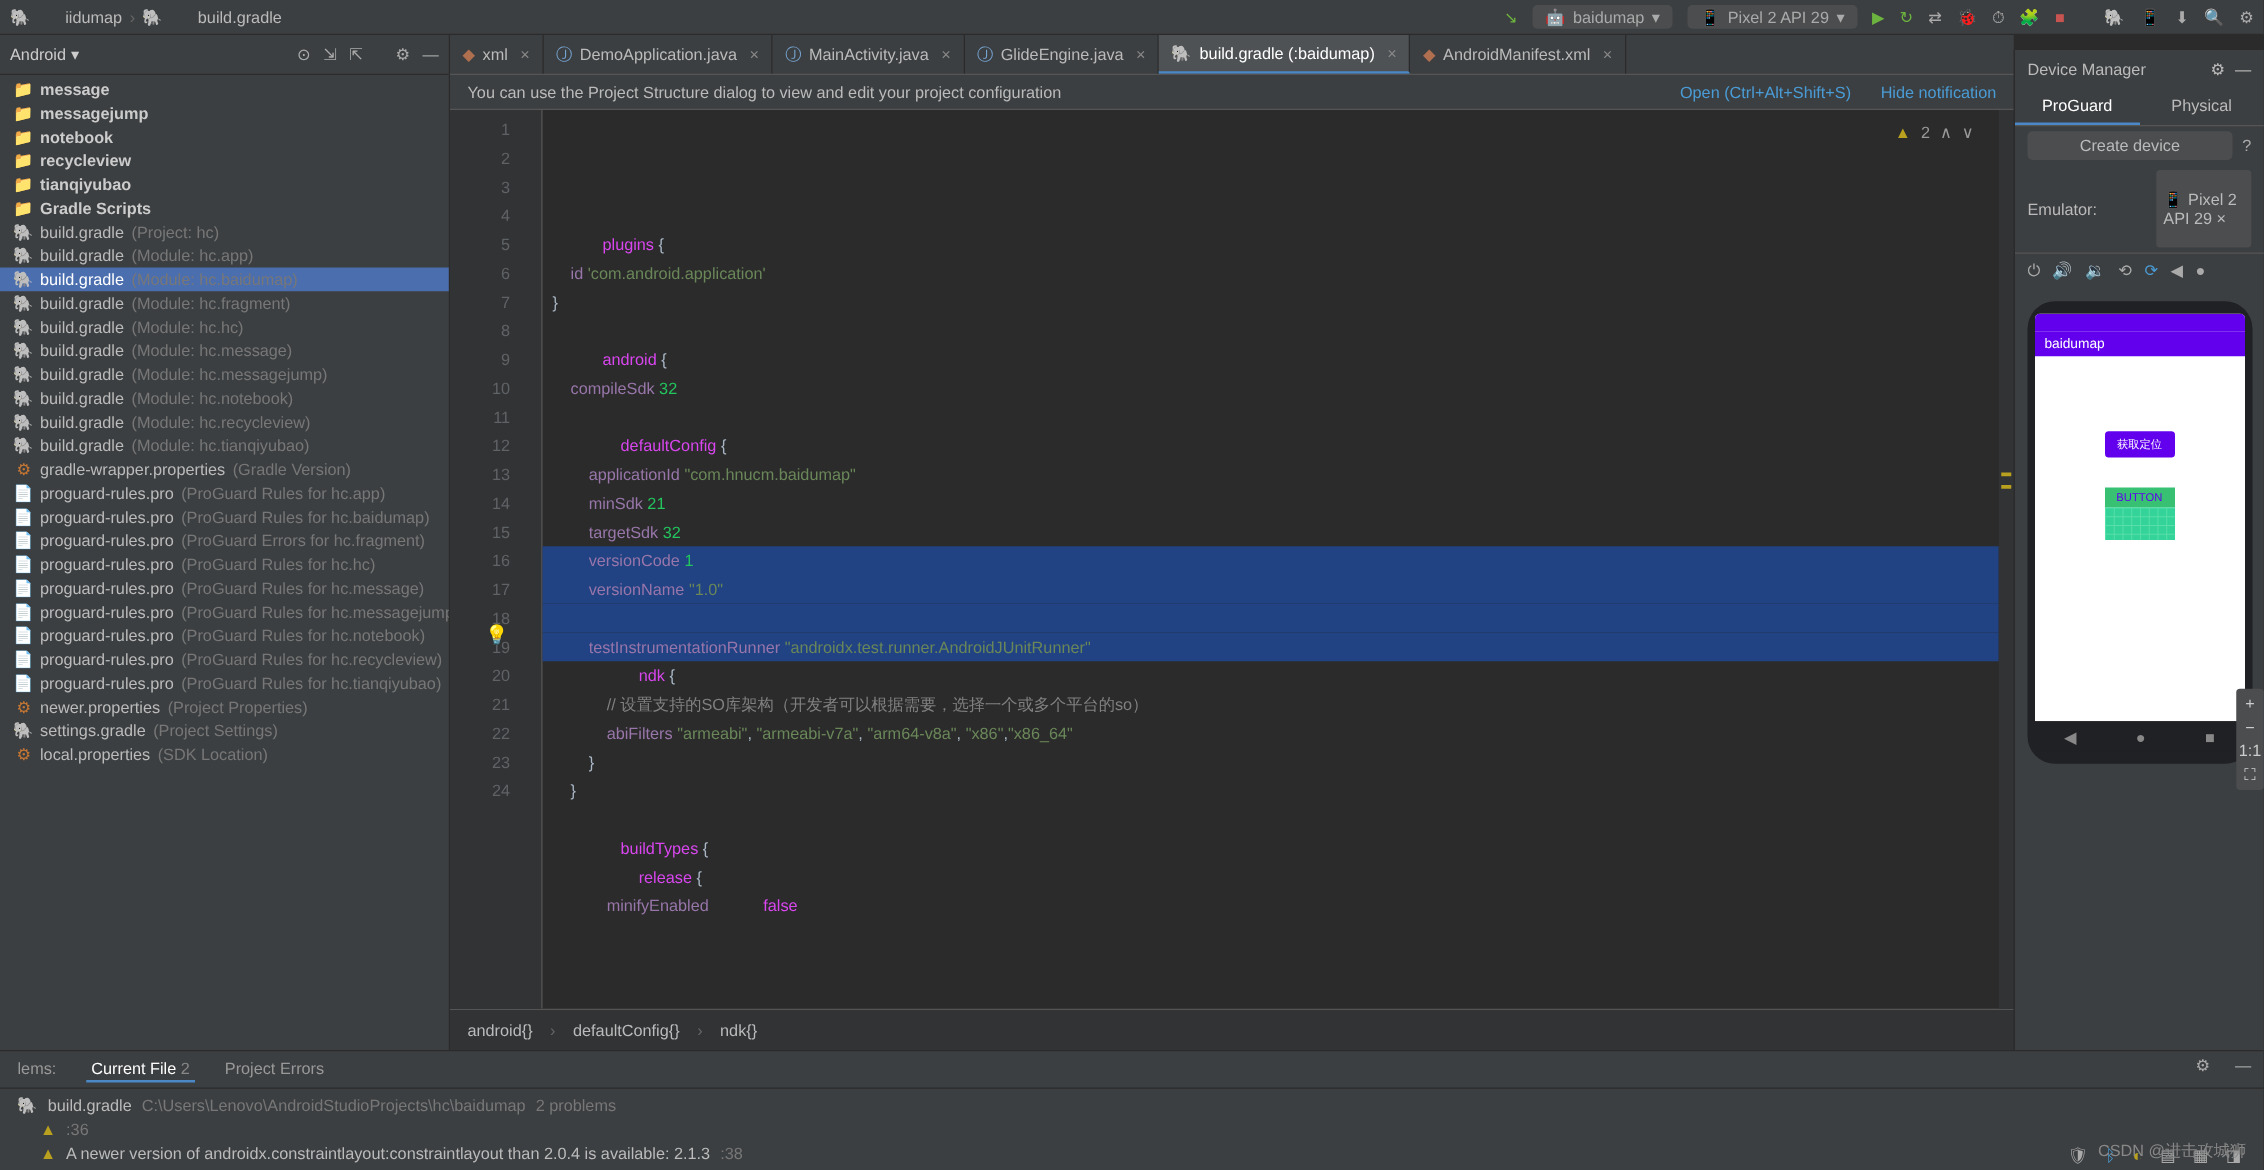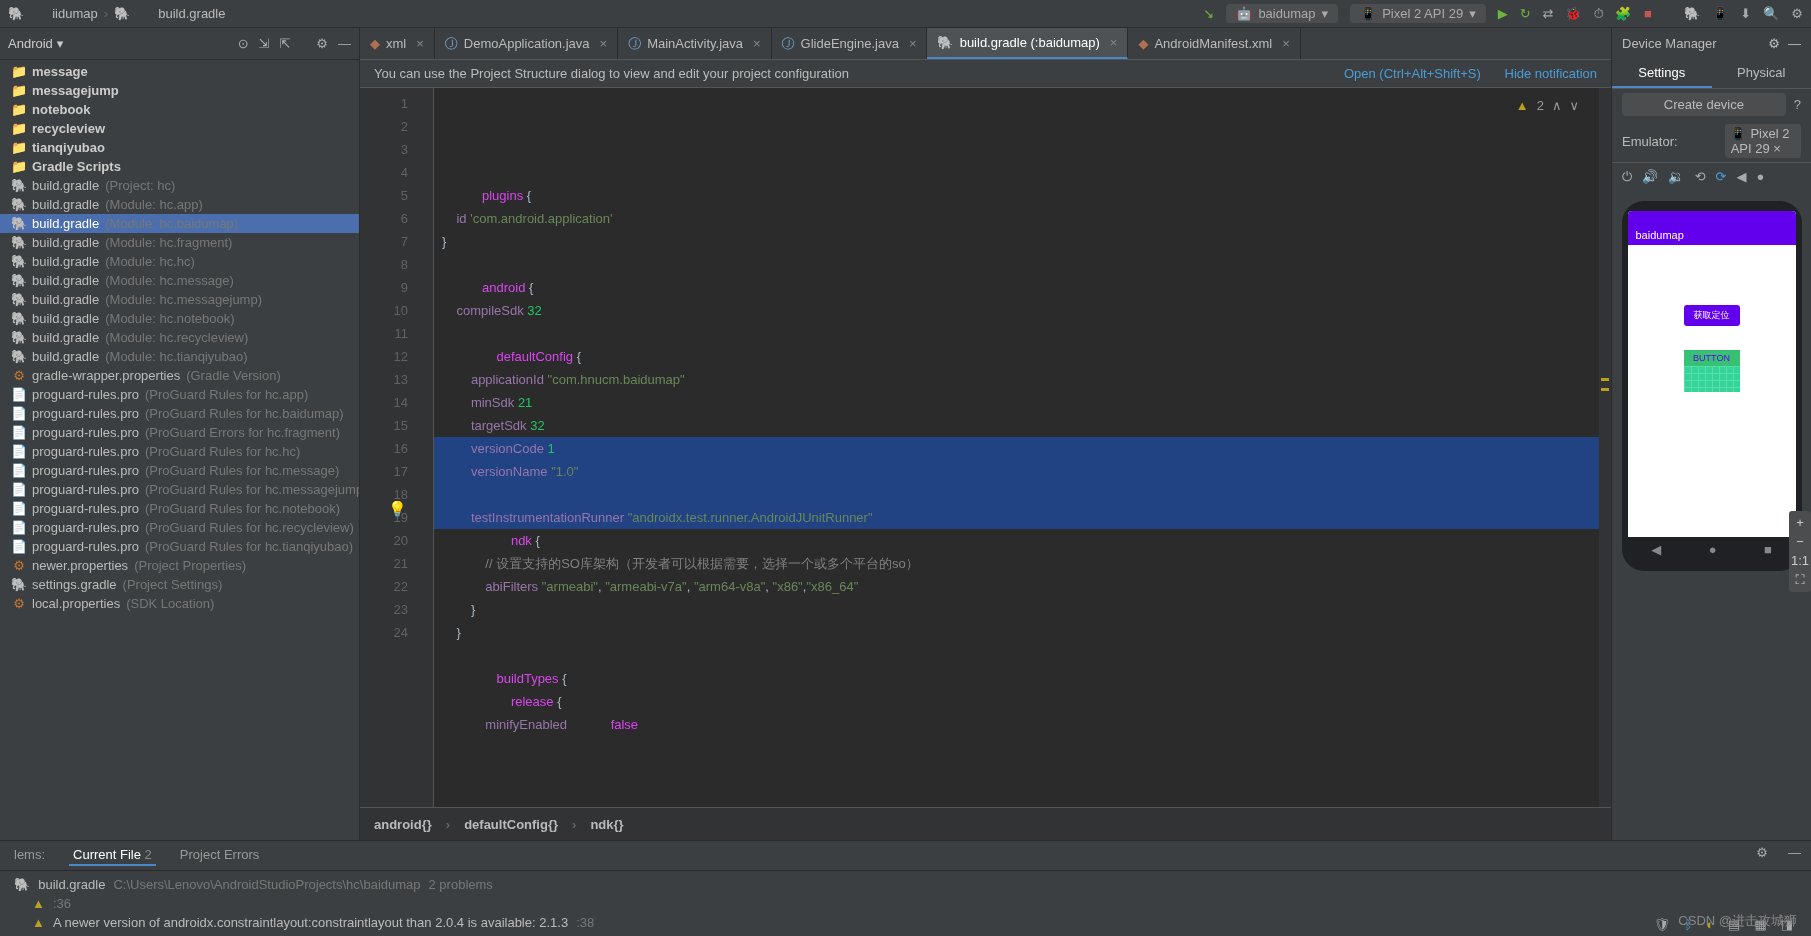--- a/index.html
+++ b/index.html
@@ -44,30 +44,30 @@
 .code .line span { position:relative; z-index:1; }
 .kw { color:#d946ef;margin-left:40px; }
 .str { color:#6a8759; }
 .num { color:#22c55e; }
 .cmt { color:#808080; }
 .def { color:#a9b7c6; }
 .prop { color:#9876aa; }
 .inspect { position:absolute; top:6px; right:20px; display:flex; gap:8px; align-items:center; z-index:5; color:#999; }
 .warn-ico { color:#b9a11f; }
 .bulb { position:absolute; left:-46px; top:409px; color:#e6b422; font-size:15px; z-index:5; }
-.breadcrumb-nav { height:24px; background:#313335; border-top:1px solid #555; padding:16px 14px; display:flex; align-items:center; gap:14px; color:#bbb; font-size:12.5px;font-weight:bold; }
+.breadcrumb-nav { height:24px; background:#313335; border-top:1px solid #555; padding:16px 14px; display:flex; align-items:center; gap:14px; color:#bbb; font-size:12.5px; }
 .breadcrumb-nav .sep { color:#666; }
-.devpanel { width:200px; background:#3c3f41; border-left:1px solid #2b2b2b; display:flex; flex-direction:column; }
+.devpanel { width:200px; background:#3c3f41; border-left:1px solid #2b2b2b; display:flex; flex-direction:column;margin-top:12px; }
 .devpanel-header { padding:8px 10px; display:flex; justify-content:space-between; align-items:center; }
 .devtabs { display:flex; border-bottom:1px solid #555; }
 .devtab { flex:1; text-align:center; padding:6px 0; cursor:pointer; }
 .devtab.active { border-bottom:2px solid #4a88c7; color:#fff; }
 .devbtn { margin:6px 10px; padding:4px 8px; background:#4b4d4f; border-radius:4px; text-align:center; cursor:pointer; }
 .emurow { padding:4px 10px; display:flex; justify-content:space-between; align-items:center; border-bottom:1px solid #555; font-size:12px;gap:47px; }
-.emurow .pill { background:#4b4d4f; padding:2px 6px; border-radius:3px; }
+.emurow .pill { background:#4b4d4f; padding:16px 6px; border-radius:3px; }
 .devctrls { padding:6px 10px; display:flex; gap:10px; color:#aaa; }
 .emulator-screen { flex:1; position:relative; display:flex; justify-content:center; align-items:flex-start; padding:10px 0; }
 .phone { width:180px; height:370px; background:#202124; border-radius:22px; padding:10px 6px; position:relative; }
 .phone-inner { background:#fff; width:100%; height:calc(100% - 24px); border-radius:4px 4px 0 0; overflow:hidden; display:flex; flex-direction:column; }
 .pstatus { height:14px; background:#6200ee; }
 .pbar { background:#6200ee; color:#fff; padding:4px 8px; font-size:11px; }
 .pbody { flex:1; display:flex; flex-direction:column; align-items:center; justify-content:flex-start; gap:24px; padding-top:60px; }
 .pbtn1 { background:#6200ee; color:#fff; font-size:9px; padding:4px 10px; border-radius:3px; }
 .pblock { width:56px; }
 .pbtn2 { background:#38c172; color:#6200ee; font-size:9px; padding:3px 8px; text-align:center; }
@@ -362,21 +362,21 @@
 
   <div class="devpanel">
     <div class="devpanel-header">
       <span>Device Manager</span>
       <div class="row" style="gap:8px">
         <span>⚙</span>
         <span>—</span>
       </div>
     </div>
     <div class="devtabs">
-      <div class="devtab active">Settings</div>
+      <div class="devtab active">ProGuard</div>
       <div class="devtab">Physical</div>
     </div>
     <div class="row" style="padding:4px 10px; gap:8px">
       <div class="devbtn" style="flex:1;margin:0">Create device</div>
       <span style="color:#aaa">?</span>
     </div>
     <div class="emurow">
       <span>Emulator:</span>
       <span class="pill">
         <span>📱</span>

